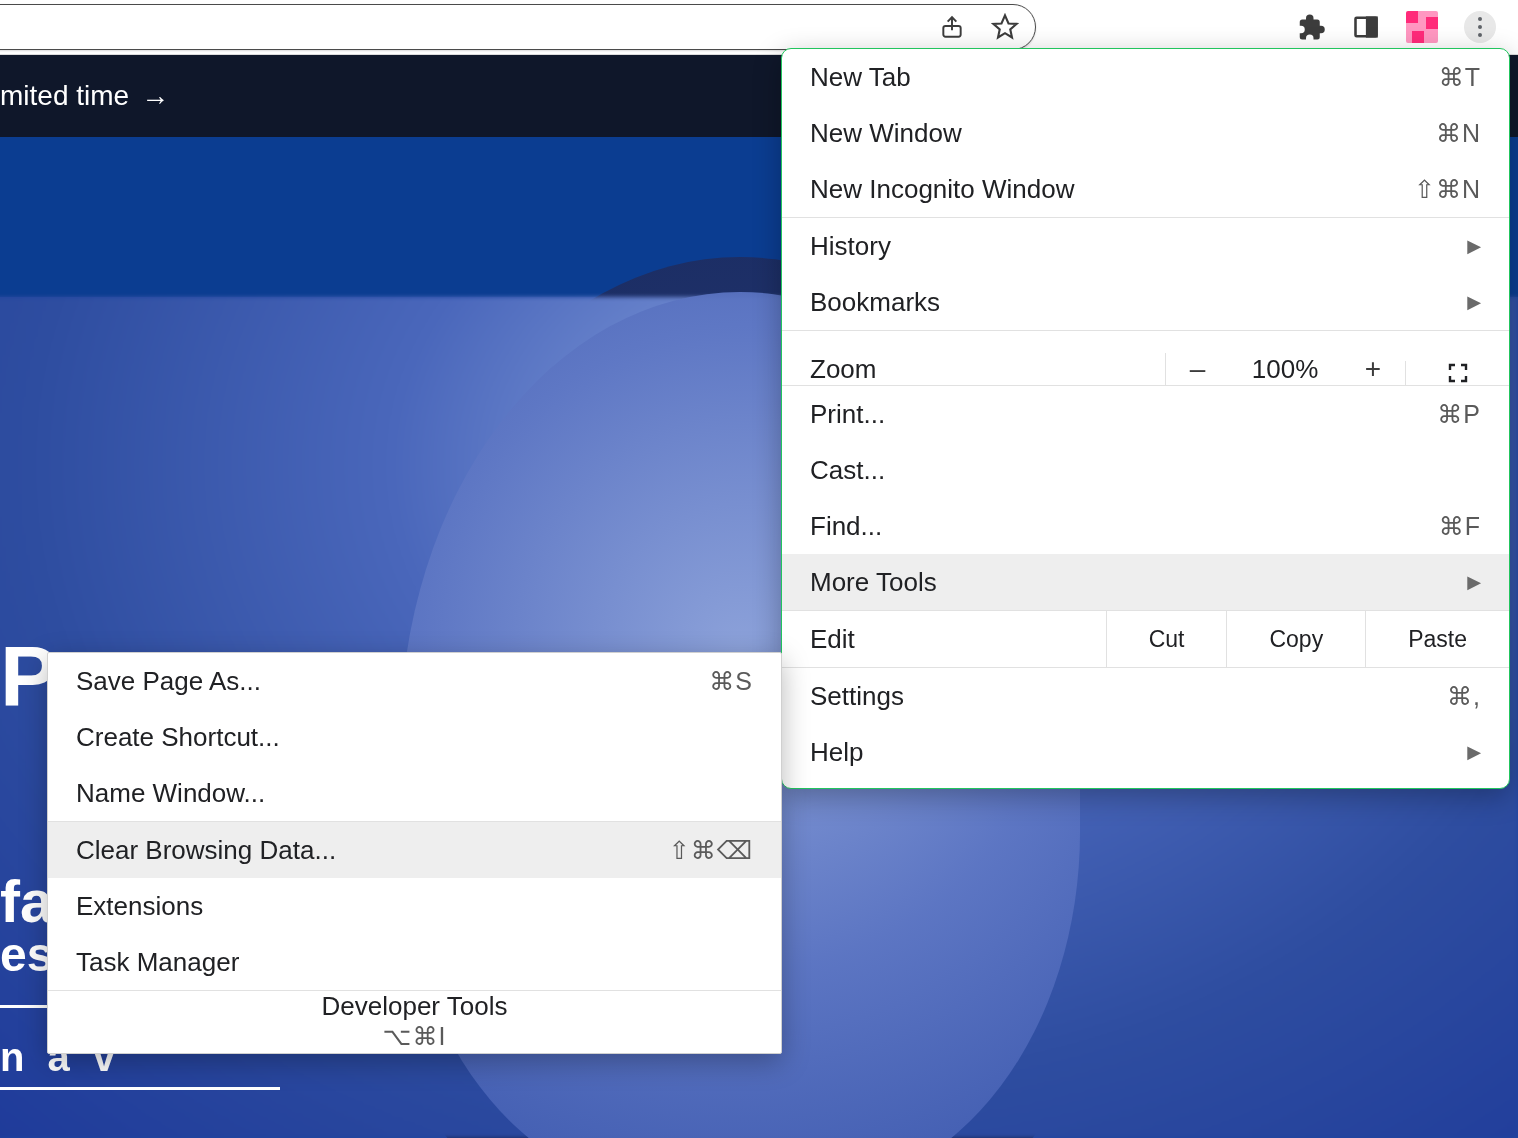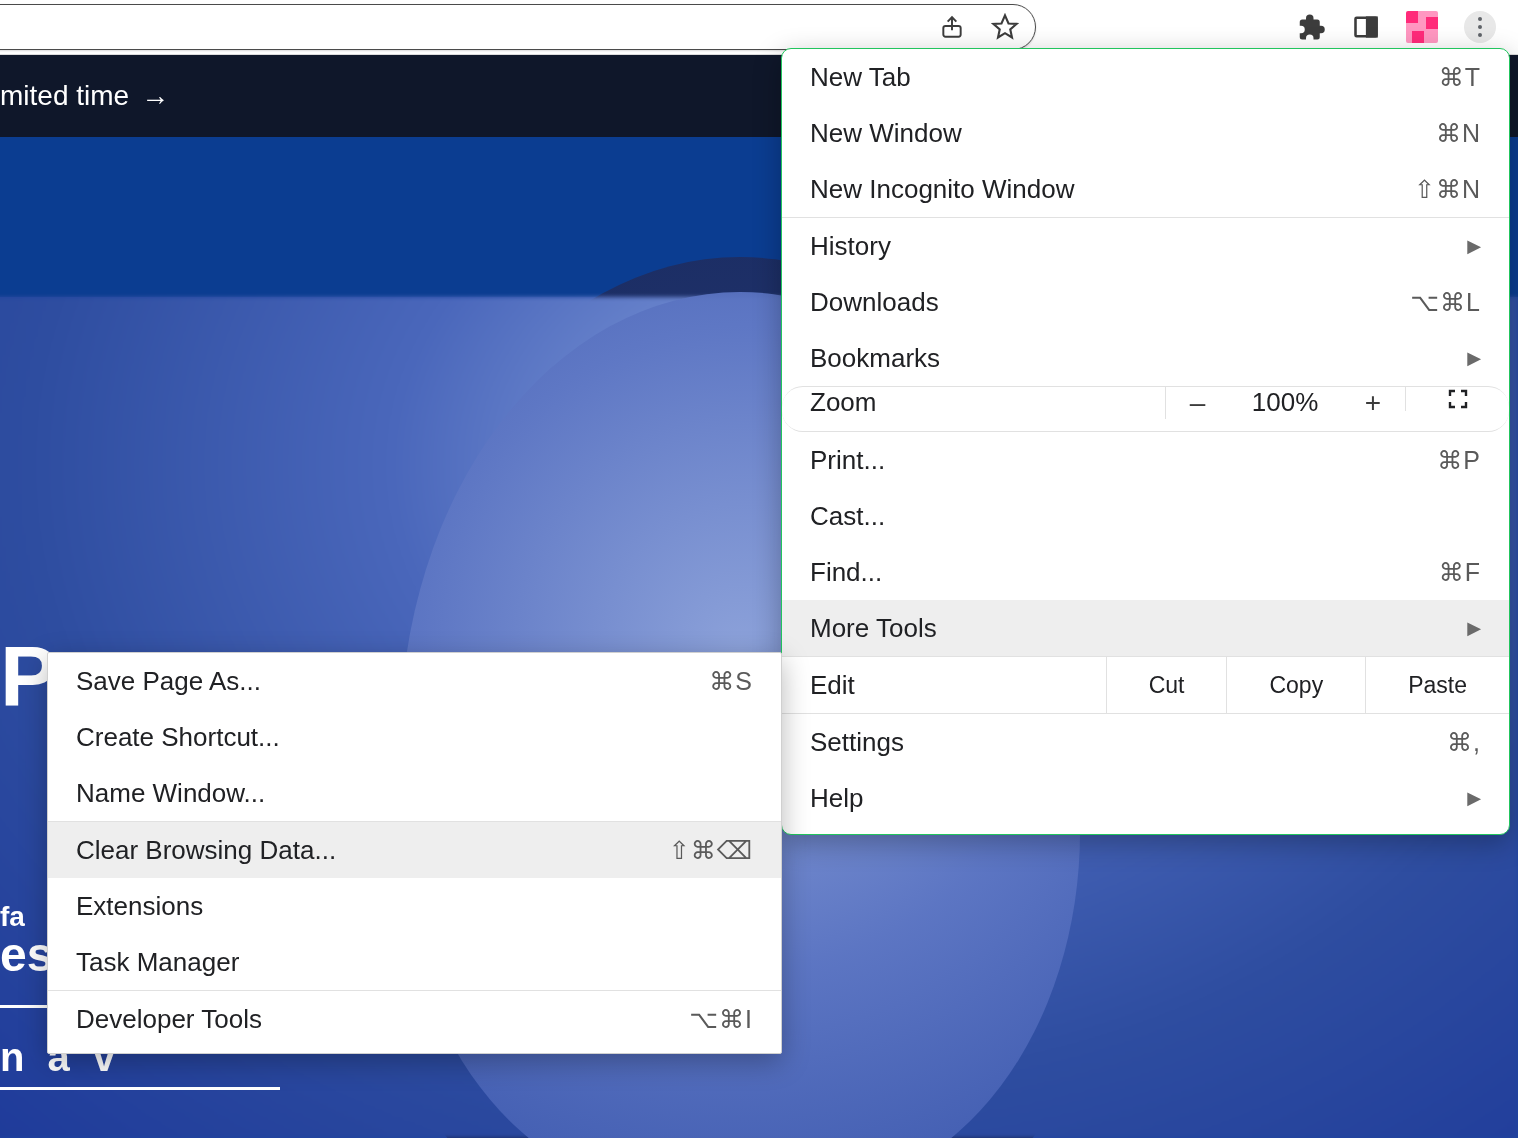--- a/index.html
+++ b/index.html
@@ -21,35 +21,35 @@
   
   .page { position:absolute; top:55px; left:0; right:0; bottom:0; }
   .banner-strip { height:82px; background:#0f172a; color:#fff; font-size:28px; font-weight:500; display:flex; align-items:center; padding-left:0;}
   .banner-strip span.arrow{ margin-left:12px; letter-spacing:-2px;}
   .hero { position:relative; height:1001px; width:100%; background:#1e46a1; overflow:hidden;}
   .hero-blue-top { height:160px; background:#0b3d91; width:100%; }
   .hero-img { position:absolute; left:-40px; top:160px; width:1558px; height:841px; background: radial-gradient(ellipse at 55% 20%, #8ea6e0 0%, #4a67bb 35%, #2e4da0 65%, #1e3a9a 100%); filter:blur(2px);}
   .face { position:absolute; left:400px; top:155px; width:680px; height:900px; border-radius:50% 50% 40% 40%; background: radial-gradient(circle at 50% 40%, #8ea3da 0%, #5e77c4 50%, #3b57ad 100%); opacity:.95;}
   .hair { position:absolute; left:380px; top:120px; width:720px; height:960px; border-radius:50% 50% 30% 30%; background: radial-gradient(circle at 50% 30%, #27356e 0%, #192859 60%, #121f47 100%); z-index:-0; opacity:.9;}
   .hero h1 { position:absolute; left:0; top:490px; font-size:86px; font-weight:800; color:#fff; letter-spacing:-1px;}
-  .hero p.line1 { position:absolute; left:0; top:764px; font-size:28px; font-weight:700; color:#fff;}
+  .hero p.line1 { position:absolute; left:0; top:730px; font-size:60px; font-weight:700; color:#fff;}
   .hero p.line2 { position:absolute; left:0; top:790px; font-size:48px; font-weight:700; color:#fff;}
   .underline1 { position:absolute; left:0; top:868px; width:420px; height:3px; background:#fff;}
   .hero p.line3 { position:absolute; left:0; top:898px; font-size:40px; font-weight:600; color:#fff; letter-spacing:6px;}
   .underline2 { position:absolute; left:0; top:950px; width:280px; height:3px; background:#fff;}
   
   .menu { position:absolute; top:48px; left:781px; width:729px; background:#fff; border:1px solid #22c55e; border-radius:10px; box-shadow:0 8px 28px rgba(0,0,0,0.28); font-size:26px; color:#202124; overflow:hidden;}
   .row { display:flex; align-items:center; height:56px; padding:0 28px; position:relative; }
   .row.active{ background:#eeeeee;}
   .row .label{ flex:1; }
   .row .shortcut{ color:#5a5a5a; font-size:25px; letter-spacing:1px;}
   .row .sub-arrow{ color:#6a6a6a; font-size:18px;}
   .sep{ height:1px; background:#e1e1e1; margin:0;}
   
-  .zoom-row{ display:flex; align-items:flex-start; height:46px; border-top:1px solid #e1e1e1; border-bottom:1px solid #e1e1e1;border-radius:21px;}
+  .zoom-row{ display:flex; align-items:flex-end; height:56px; border-top:1px solid #e1e1e1; border-bottom:1px solid #e1e1e1;}
   .zoom-row .zlabel{ flex:1; display:flex; align-items:center; padding-left:28px;}
   .zoom-row .zstep{ width:64px; display:flex; align-items:center; justify-content:center; font-size:28px; color:#3c3c3c; font-weight:500;}
   .zoom-row .zstep.minus{ border-left:1px solid #e1e1e1;}
   .zoom-row .zlevel{ width:112px; display:flex; align-items:center; justify-content:center; font-size:26px;}
   .zoom-row .zfs{ width:104px; border-left:1px solid #e1e1e1; display:flex; align-items:center; justify-content:center;}
   
   .edit-row{ display:flex; align-items:stretch; height:58px; border-top:1px solid #e1e1e1; border-bottom:1px solid #e1e1e1;}
   .edit-row .elabel{ flex:1; display:flex; align-items:center; padding-left:28px;}
   .edit-row .ebtn{ display:flex; align-items:center; justify-content:center; border-left:1px solid #e1e1e1; padding:0 42px; font-size:23px;}
   
@@ -130,24 +130,20 @@
   <div class="row">
     <span class="label">New Incognito Window</span>
     <span class="shortcut">⇧⌘N</span>
   </div>
   <div class="sep"></div>
   <div class="row">
     <span class="label">History</span>
     <span class="sub-arrow">▶</span>
   </div>
   <div class="row">
-    <span class="label">Downloads</span>
-    <span class="shortcut">⌥⌘L</span>
-  </div>
-  <div class="row">
     <span class="label">Bookmarks</span>
     <span class="sub-arrow">▶</span>
   </div>
   <div class="zoom-row">
     <div class="zlabel">Zoom</div>
     <div class="zstep minus">–</div>
     <div class="zlevel">100%</div>
     <div class="zstep">+</div>
     <div class="zfs">
       <span>
@@ -204,17 +200,17 @@
     <span class="label">Clear Browsing Data...</span>
     <span class="shortcut">⇧⌘⌫</span>
   </div>
   <div class="row">
     <span class="label">Extensions</span>
   </div>
   <div class="row">
     <span class="label">Task Manager</span>
   </div>
   <div class="sep"></div>
-  <div class="row" style="margin-bottom:6px;">
+  <div class="row" style="margin-bottom:6px;flex-direction:column;">
     <span class="label">Developer Tools</span>
     <span class="shortcut">⌥⌘I</span>
   </div>
 </div>
 
 </body></html>

